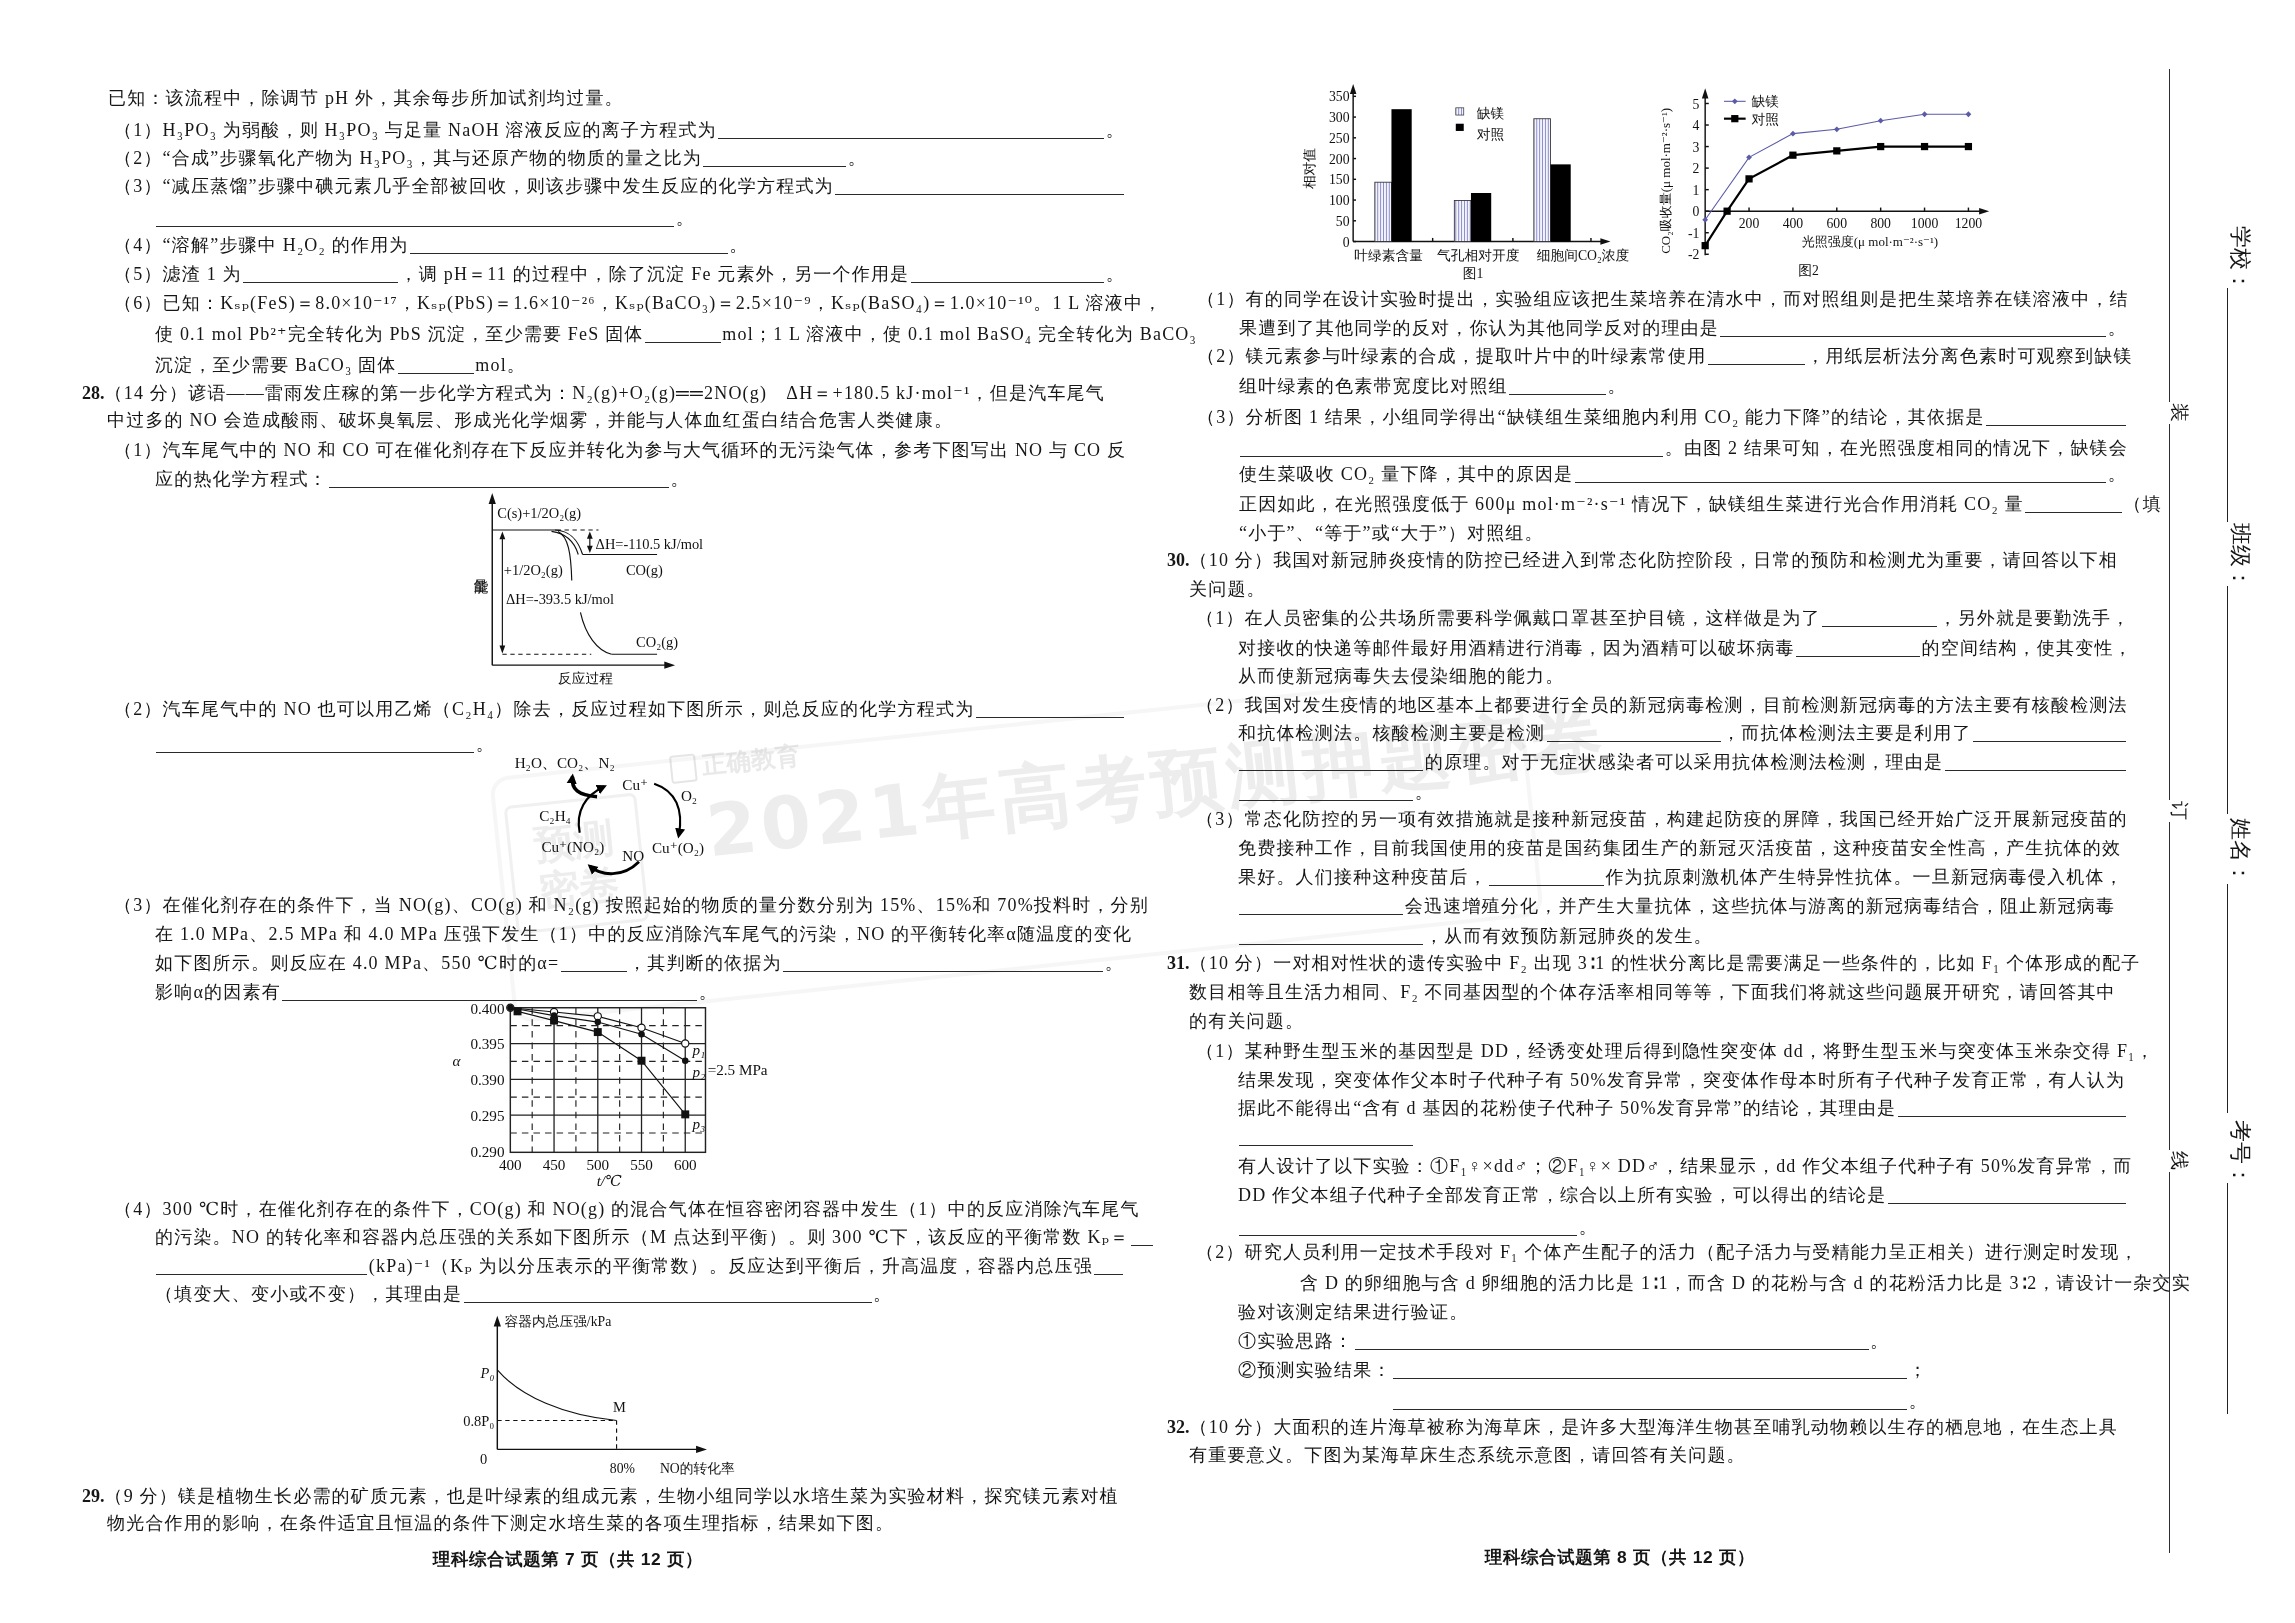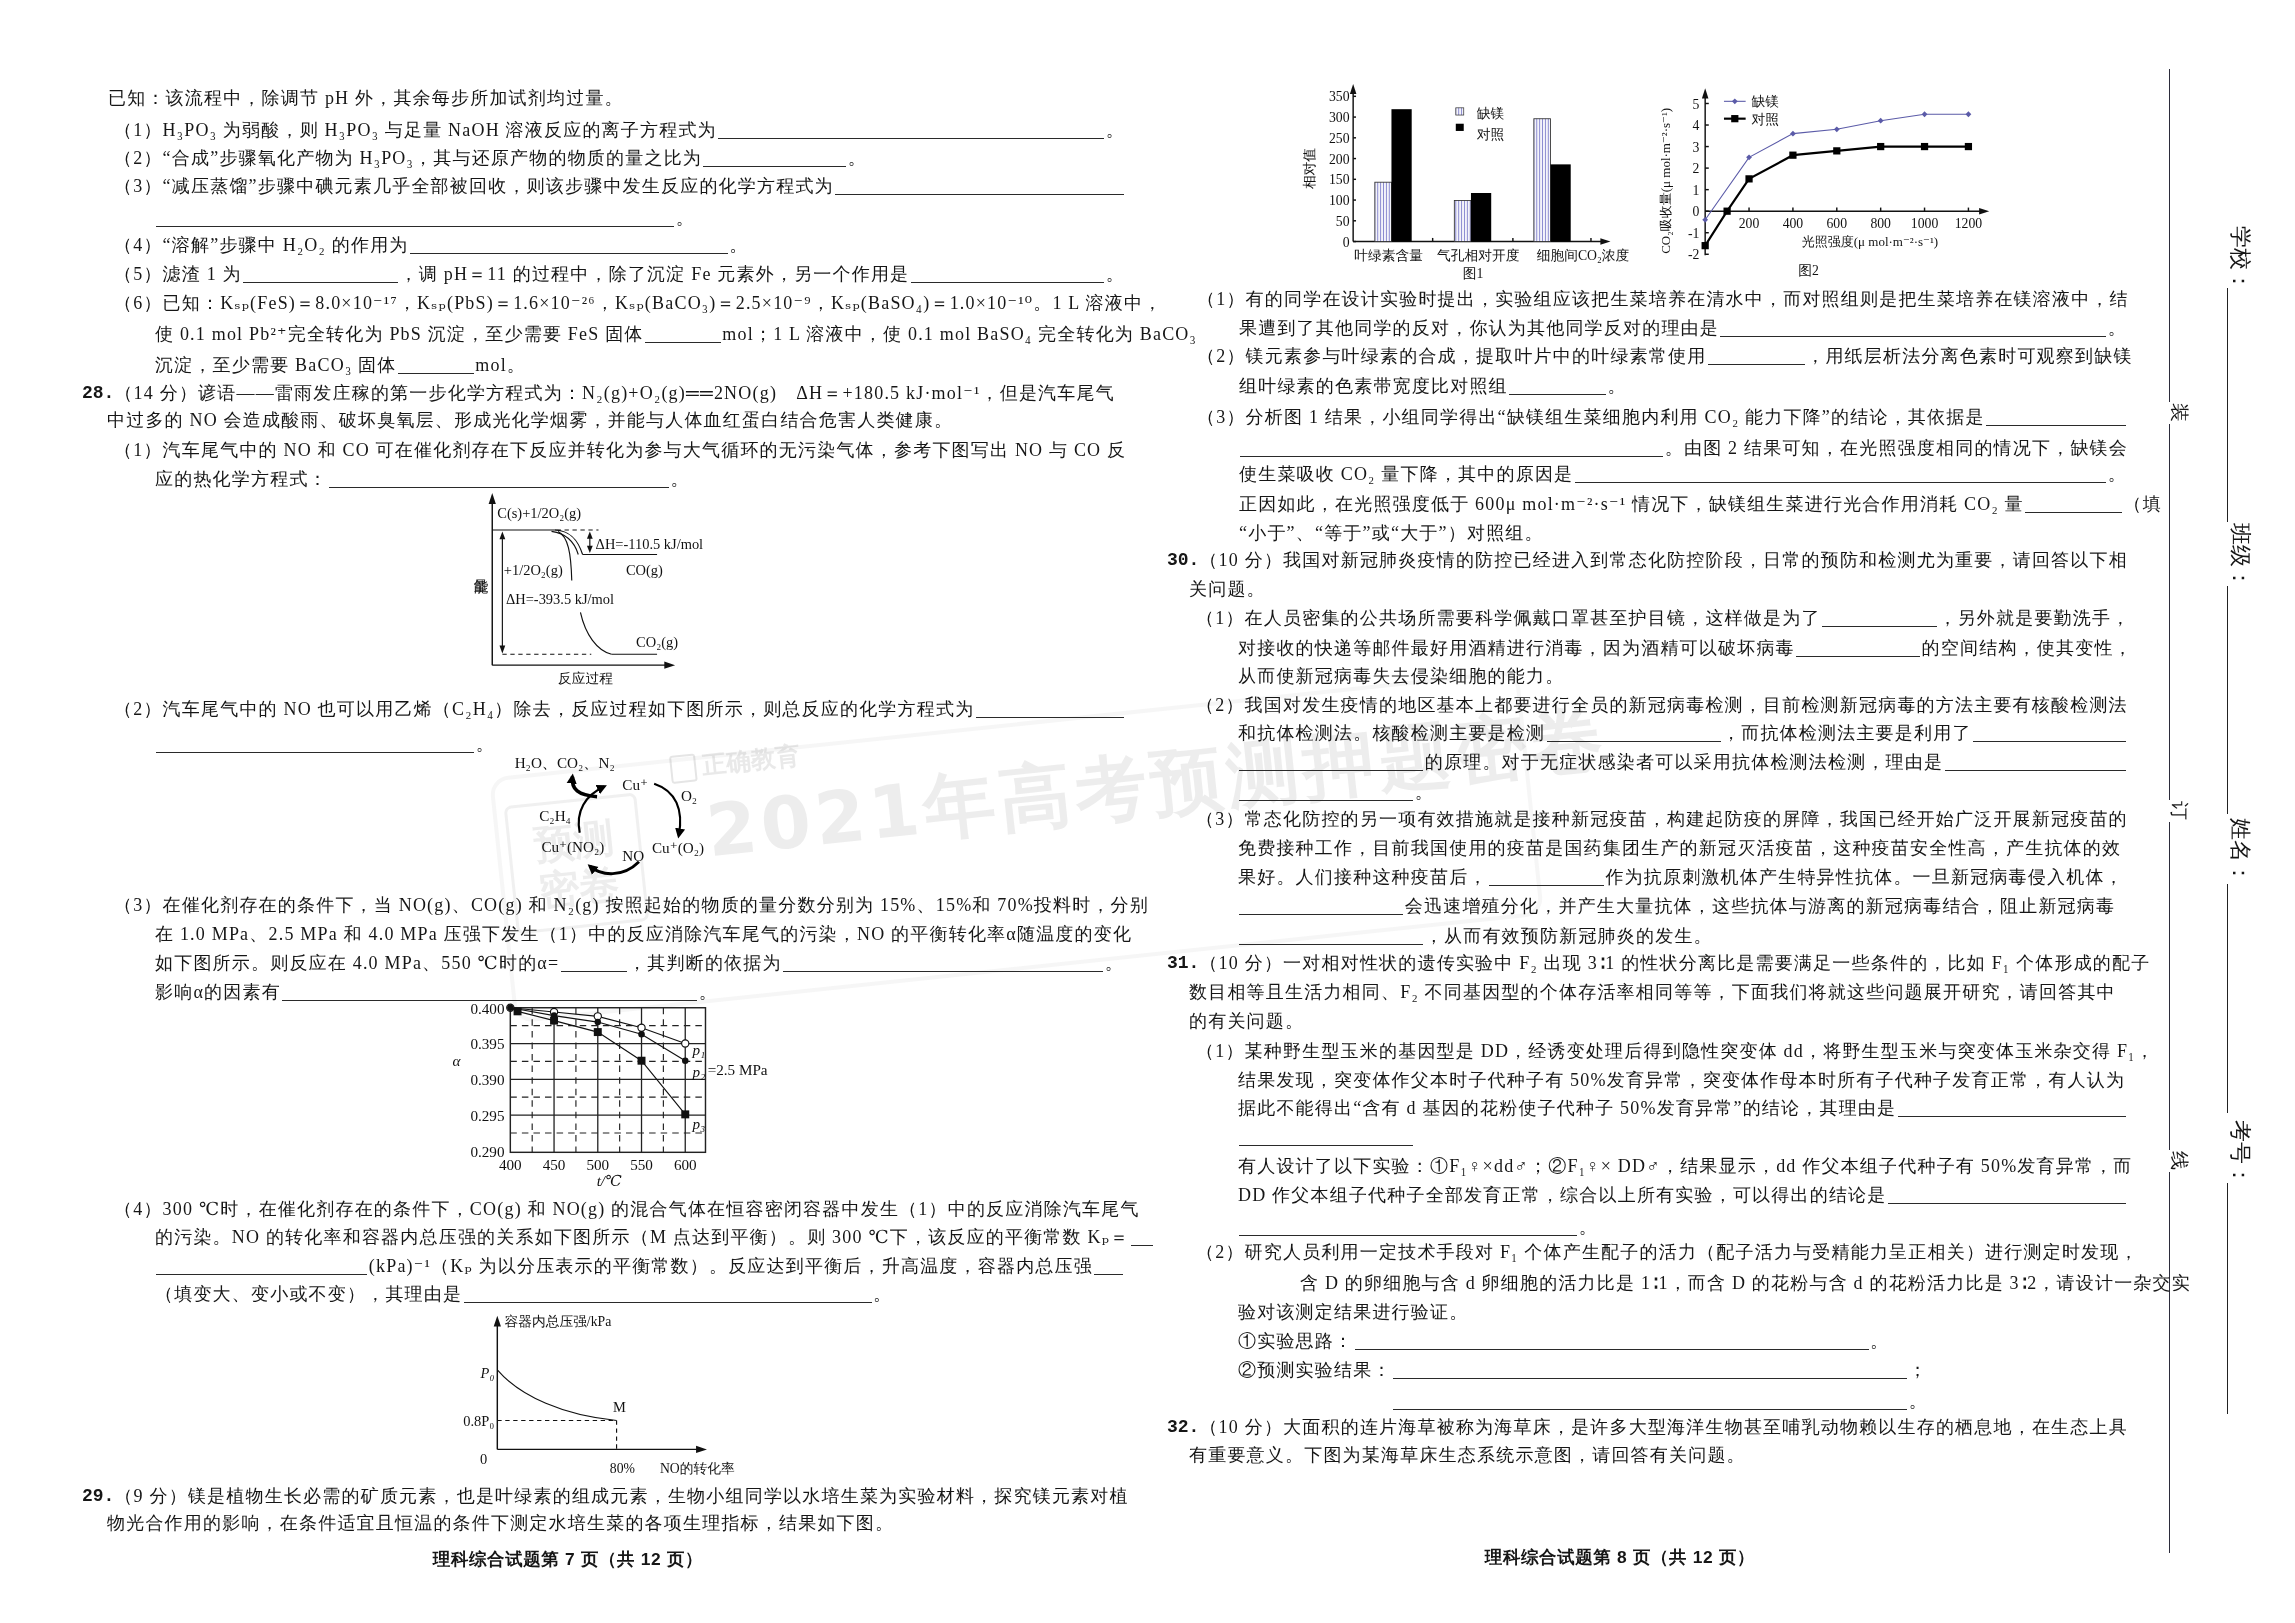--- a/index.html
+++ b/index.html
@@ -7,21 +7,21 @@
 .wm{position:absolute;z-index:0;color:rgba(110,110,110,0.12);white-space:nowrap;pointer-events:none;font-family:"DejaVu Sans","Liberation Sans",sans-serif;font-weight:bold;}
 .wm-main{left:712px;top:784px;font-size:72px;letter-spacing:4.3px;transform:rotate(-6deg);transform-origin:0 100%;}
 .wm-brand{left:672px;top:752px;font-size:24.6px;transform:rotate(-6deg);transform-origin:0 100%;color:rgba(110,110,110,0.15);}
 .wm-brand .chk{display:inline-block;width:22px;height:24.6px;border:2.9px solid rgba(110,110,110,0.18);border-radius:2.9px;margin-right:5.8px;vertical-align:middle;}
 .wm-stamp{left:510px;top:799px;width:127px;height:123px;border:3.6px solid rgba(110,110,110,0.10);border-radius:7.2px;transform:rotate(-6deg);display:flex;flex-direction:column;align-items:center;justify-content:center;font-size:40px;line-height:46px;}
 .wm-frame{left:499px;top:723px;width:1027px;height:239px;border:4.3px solid rgba(110,110,110,0.06);border-radius:19px;transform:rotate(-6deg);}
 .ln{position:absolute;z-index:2;display:flex;align-items:flex-end;white-space:nowrap;font-size:18px;line-height:23px;height:23px;letter-spacing:1.2px;}
 .ln>span{flex:0 0 auto;}
 .bl{display:inline-block;border-bottom:1.4px solid #2a2a2a;height:14.5px;margin:0 1.4px 2.9px 1.4px;}
 .bl.fill{flex:1 1 auto;min-width:22px;}
-.qn{font-weight:bold;letter-spacing:0;font-family:Liberation Mono, monospace;}
+.qn{font-weight:bold;letter-spacing:0;}
 .ftr{position:absolute;z-index:2;font-size:17.4px;font-weight:bold;transform:translateX(-50%);white-space:nowrap;letter-spacing:0.7px;font-family:Liberation Sans, sans-serif;}
 svg#art{position:absolute;left:0;top:0;z-index:1;}
 svg text{font-family:"Liberation Serif","DejaVu Serif",serif;fill:#111;}
 .ax{stroke:#111;stroke-width:2;fill:none;}
 .thin{stroke:#111;stroke-width:1.6;fill:none;}
 .dashl{stroke:#111;stroke-width:1.6;stroke-dasharray:6 5;fill:none;}
 .grid{stroke:#222;stroke-width:1.8;}
 .gdash{stroke:#222;stroke-width:1.6;stroke-dasharray:9 7;}
 .frame{stroke:#222;stroke-width:2;fill:none;}
 .ah{fill:#111;}

